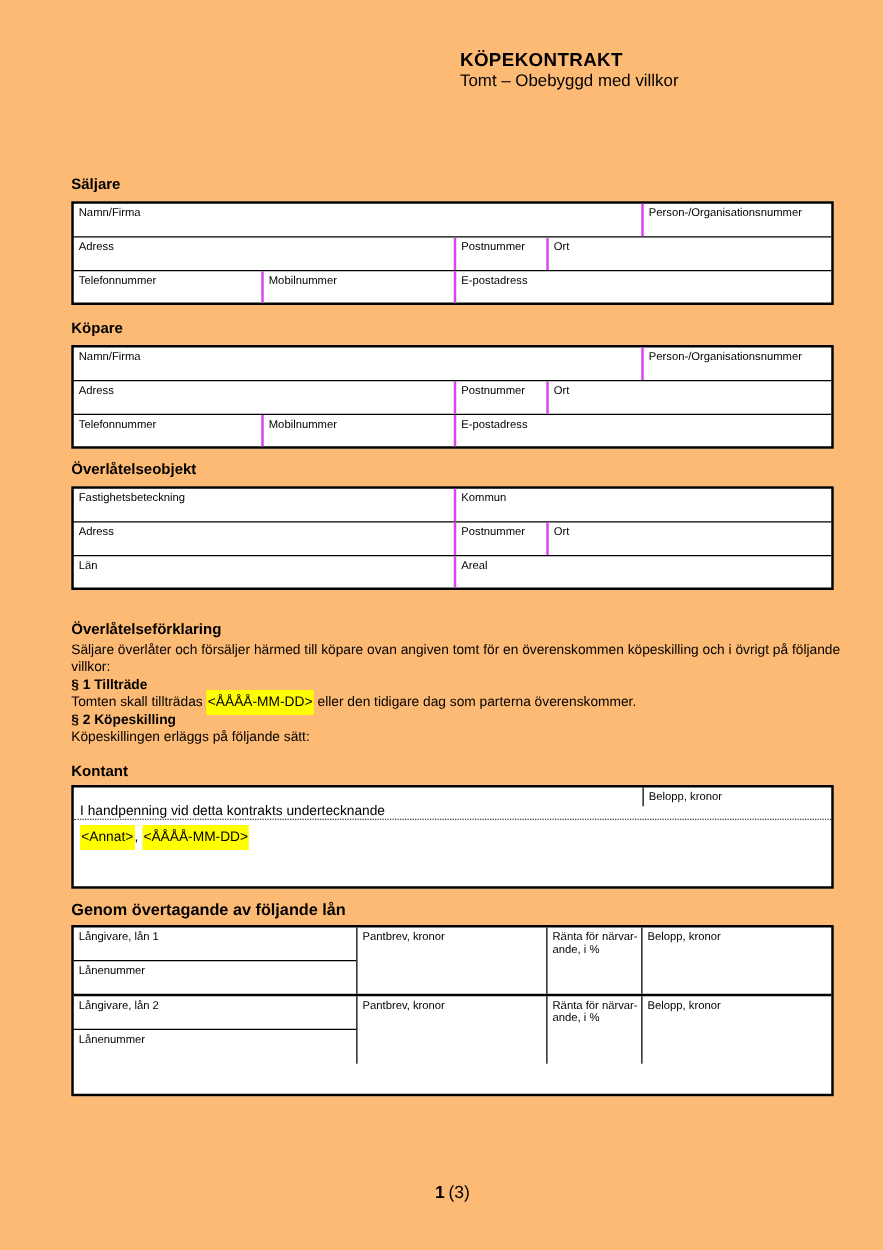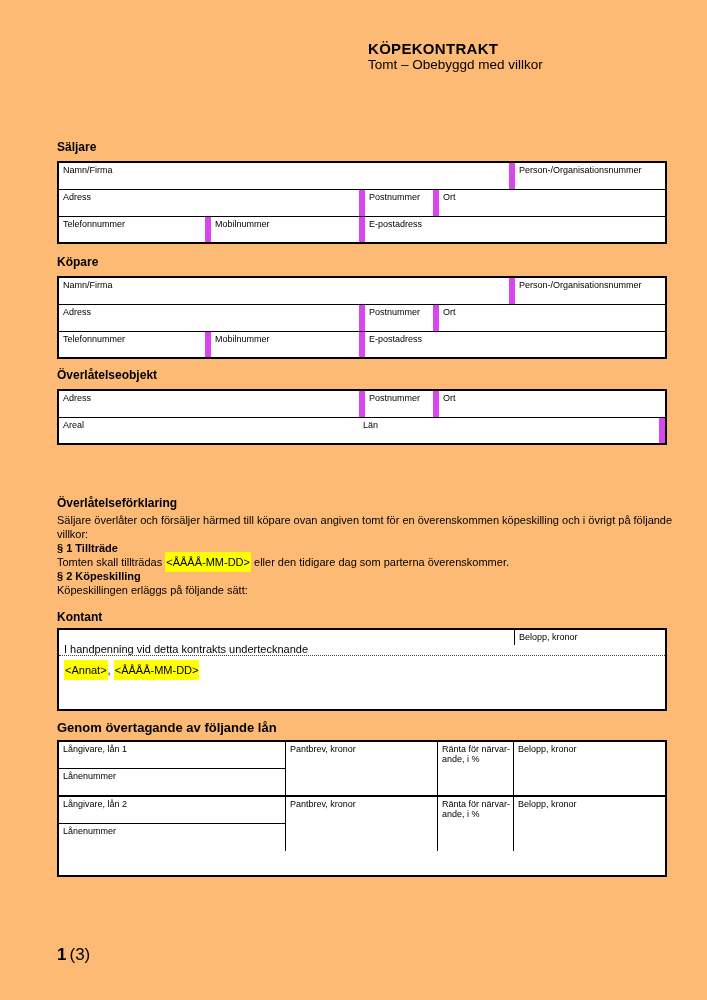--- a/index.html
+++ b/index.html
@@ -15,21 +15,21 @@
   .doc-title .sub { font-size:13.5px; line-height:16px; }
 
   
   .sec-h { position:absolute; left:57px; font-size:12px; font-weight:bold; line-height:14px; }
   .sec-h.big { font-size:13px; }
 
   
   .ptable { position:absolute; left:57px; width:610px; border:2px solid #000; background:#fff; }
   .prow { display:flex; height:27px; border-bottom:1px solid #000; }
   .prow:last-child { border-bottom:none; height:25px; }
-  .cell { border-right:6px solid #d946ef; padding:2px 2px 0 4px; font-size:9px; line-height:10px; overflow:hidden; }
+  .cell { border-right:2px solid #d946ef; padding:2px 2px 0 4px; font-size:9px; line-height:10px; overflow:hidden; }
   .cell.last { border-right:none; flex:1; }
 
   
   .decl { position:absolute; left:57px; top:496px; width:622px; font-size:11px; line-height:14px; }
   .decl .h { font-size:12px; font-weight:bold; line-height:14px; margin-bottom:3px; }
   .decl p { margin:0; }
   .decl .bold { font-weight:bold; }
   mark.hl { background:#ffff00; color:#000; padding:4px 1px; }
 
   
@@ -45,21 +45,21 @@
   .lblock:last-child { border-bottom:none; height:54px; }
   .lcol-lender { width:227px; border-right:1px solid #000; display:flex; flex-direction:column; }
   .lcol-lender .lender { height:27px; border-bottom:1px solid #000; font-size:9px; line-height:10px; padding:2px 0 0 4px; }
   .lcol-lender .loannum { flex:1; font-size:9px; line-height:10px; padding:2px 0 0 4px; }
   .lcol { font-size:9px; line-height:10px; padding:2px 2px 0 4px; border-right:1px solid #000; }
   .lcol.pant { width:152px; }
   .lcol.ranta { width:76px; }
   .lcol.belopp { flex:1; border-right:none; }
 
   
-  .pagenum { position:absolute; left:57px; top:945px; width:610px; text-align:left; font-size:17px; }
+  .pagenum { position:absolute; left:57px; top:945px; width:610px; text-align:center; font-size:14px; }
   .pagenum .b { font-weight:bold; }
   .pagenum .rest { margin-left:3px; }
 </style>
 </head>
 <body>
 
 <div class="page">
 
   <div class="doc-title">
     <div class="main">KÖPEKONTRAKT</div>
@@ -98,27 +98,31 @@
     <div class="prow">
       <div class="cell" style="width:152px"><span>Telefonnummer</span></div>
       <div class="cell" style="width:154px"><span>Mobilnummer</span></div>
       <div class="cell last"><span>E-postadress</span></div>
     </div>
   </div>
 
   <div class="sec-h" style="top:368px">Överlåtelseobjekt</div>
   <div class="ptable" style="top:389px">
     <div class="prow">
+      <div class="cell" style="width:306px"><span>Fastighetsbeteckning</span></div>
+      <div class="cell last"><span>Kommun</span></div>
+    </div>
+    <div class="prow">
       <div class="cell" style="width:306px"><span>Adress</span></div>
       <div class="cell" style="width:74px"><span>Postnummer</span></div>
       <div class="cell last"><span>Ort</span></div>
     </div>
     <div class="prow">
+      <div class="cell" style="width:306px"><span>Län</span></div>
       <div class="cell last"><span>Areal</span></div>
-      <div class="cell" style="width:306px"><span>Län</span></div>
     </div>
   </div>
 
   <div class="decl">
     <div class="h">Överlåtelseförklaring</div>
     <p>Säljare överlåter och försäljer härmed till köpare ovan angiven tomt för en överenskommen köpeskilling och i övrigt på följande villkor:</p>
     <div class="bold">§ 1 Tillträde</div>
     <p><span>Tomten skall tillträdas </span><mark class="hl">&lt;ÅÅÅÅ-MM-DD&gt;</mark><span> eller den tidigare dag som parterna överenskommer.</span></p>
     <div class="bold">§ 2 Köpeskilling</div>
     <p>Köpeskillingen erläggs på följande sätt:</p>

